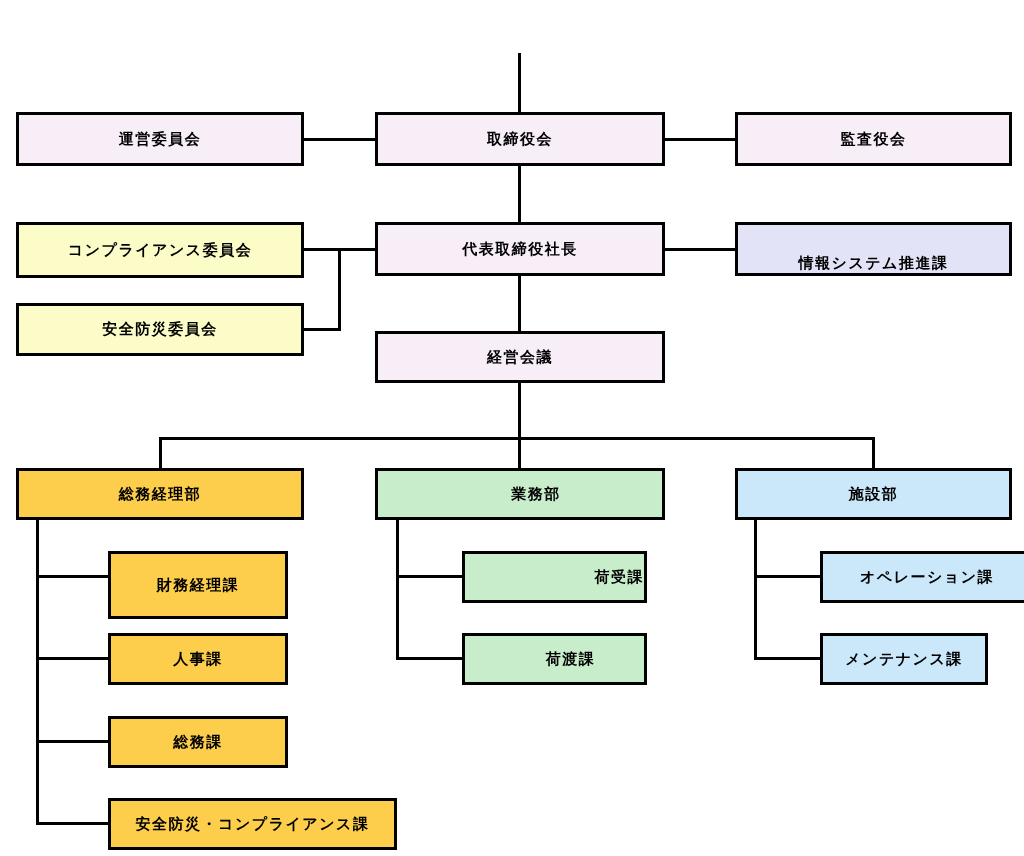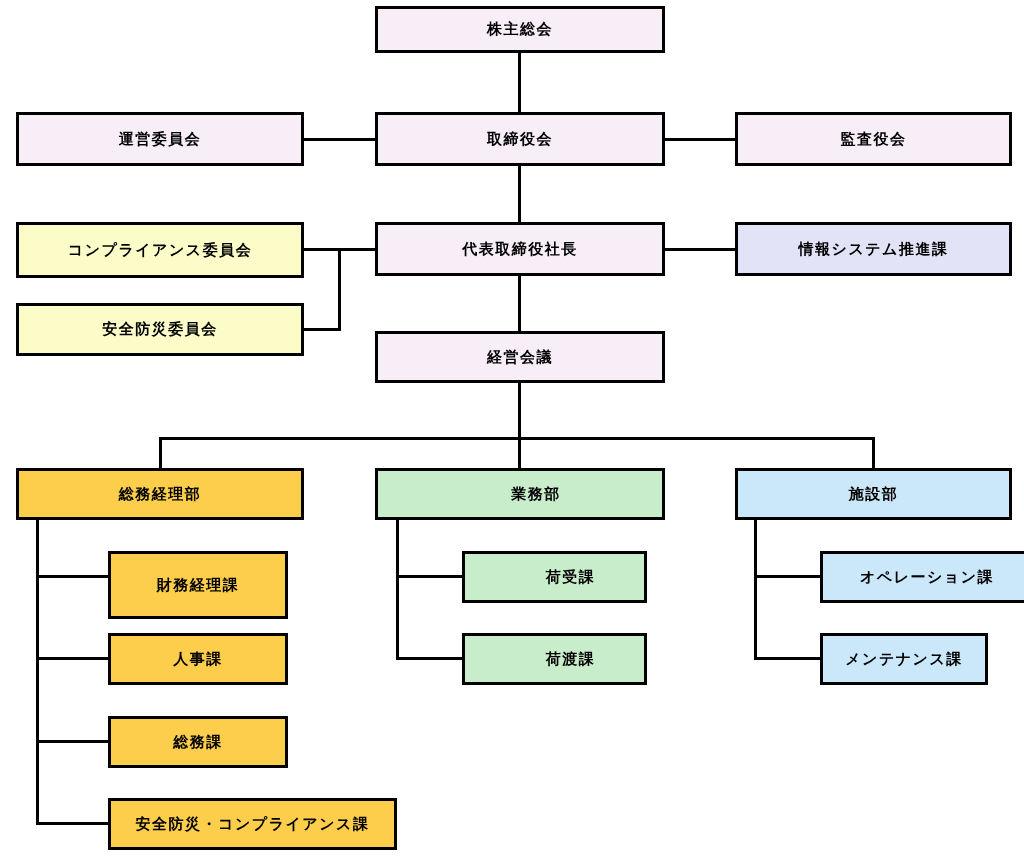--- a/index.html
+++ b/index.html
@@ -8,21 +8,21 @@
     font-family:"DejaVu Sans",sans-serif;
   }
   .node{
     position:absolute;box-sizing:border-box;border:3px solid #000;
     display:flex;align-items:center;justify-content:center;
     font-weight:bold;font-size:15px;color:#000;letter-spacing:1.5px;
     white-space:nowrap;
   }
   .pink{background:var(--pink);}
   .yellow{background:var(--yellow);}
-  .lavender{background:var(--lavender);}
+  .lavender{background:var(--lavender);align-items:flex-end;}
   .orange{background:var(--orange);}
   .green{background:var(--green);padding-left:32px;}
   .blue{background:var(--blue);}
   .line{position:absolute;background:var(--line);}
 </style>
 </head>
 <body>
 
 <div id="canvas">
 
@@ -55,23 +55,20 @@
   <div class="line" style="left:36px;top:822px;width:72px;height:3px;"></div>
 
   <div class="line" style="left:396px;top:520px;width:3px;height:140px;"></div>
   <div class="line" style="left:396px;top:575px;width:66px;height:3px;"></div>
   <div class="line" style="left:396px;top:657px;width:66px;height:3px;"></div>
 
   <div class="line" style="left:754px;top:520px;width:3px;height:140px;"></div>
   <div class="line" style="left:754px;top:575px;width:66px;height:3px;"></div>
   <div class="line" style="left:754px;top:657px;width:66px;height:3px;"></div>
 
-  <div class="node pink" style="left:375px;top:6px;width:290px;height:47px;">
-    <span>株主総会</span>
-  </div>
 
   <div class="node pink" style="left:16px;top:112px;width:288px;height:54px;">
     <span>運営委員会</span>
   </div>
   <div class="node pink" style="left:375px;top:112px;width:290px;height:54px;">
     <span>取締役会</span>
   </div>
   <div class="node pink" style="left:735px;top:112px;width:277px;height:54px;">
     <span>監査役会</span>
   </div>
@@ -110,21 +107,21 @@
   <div class="node orange" style="left:108px;top:633px;width:180px;height:52px;">
     <span>人事課</span>
   </div>
   <div class="node orange" style="left:108px;top:716px;width:180px;height:52px;">
     <span>総務課</span>
   </div>
   <div class="node orange" style="left:108px;top:798px;width:289px;height:52px;">
     <span>安全防災・コンプライアンス課</span>
   </div>
 
-  <div class="node green" style="left:462px;top:551px;width:185px;height:52px;">
+  <div class="node green" style="left:462px;top:551px;width:185px;height:52px;justify-content:flex-end;">
     <span>荷受課</span>
   </div>
   <div class="node green" style="left:462px;top:633px;width:185px;height:52px;">
     <span>荷渡課</span>
   </div>
 
   <div class="node blue" style="left:820px;top:551px;width:214px;height:52px;">
     <span>オペレーション課</span>
   </div>
   <div class="node blue" style="left:820px;top:633px;width:168px;height:52px;">

